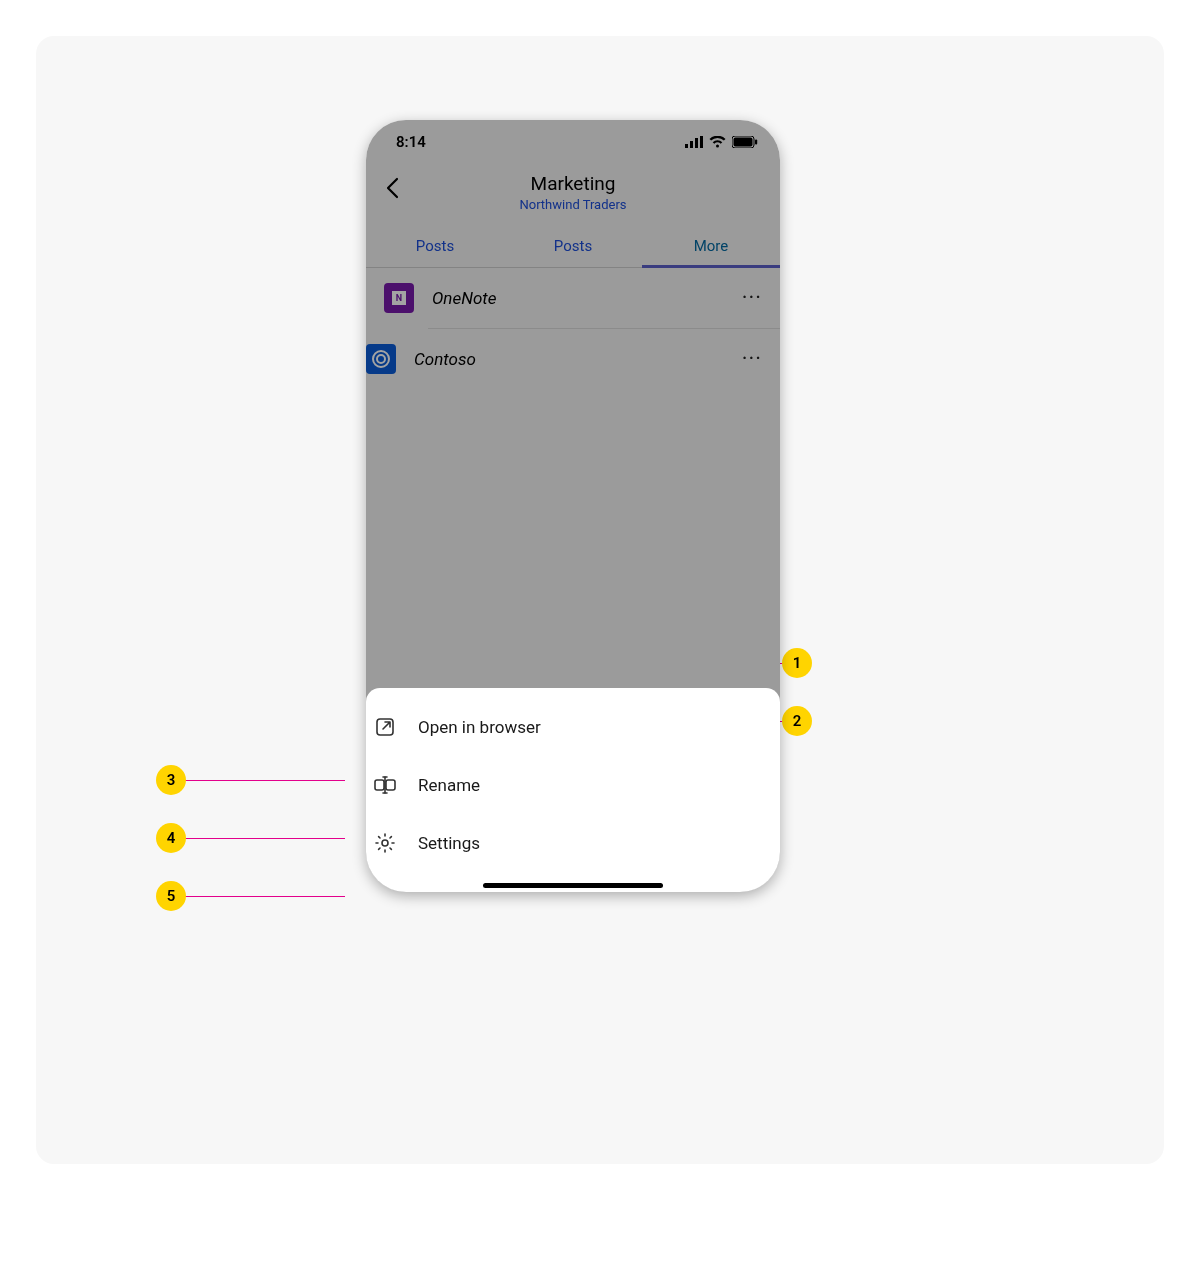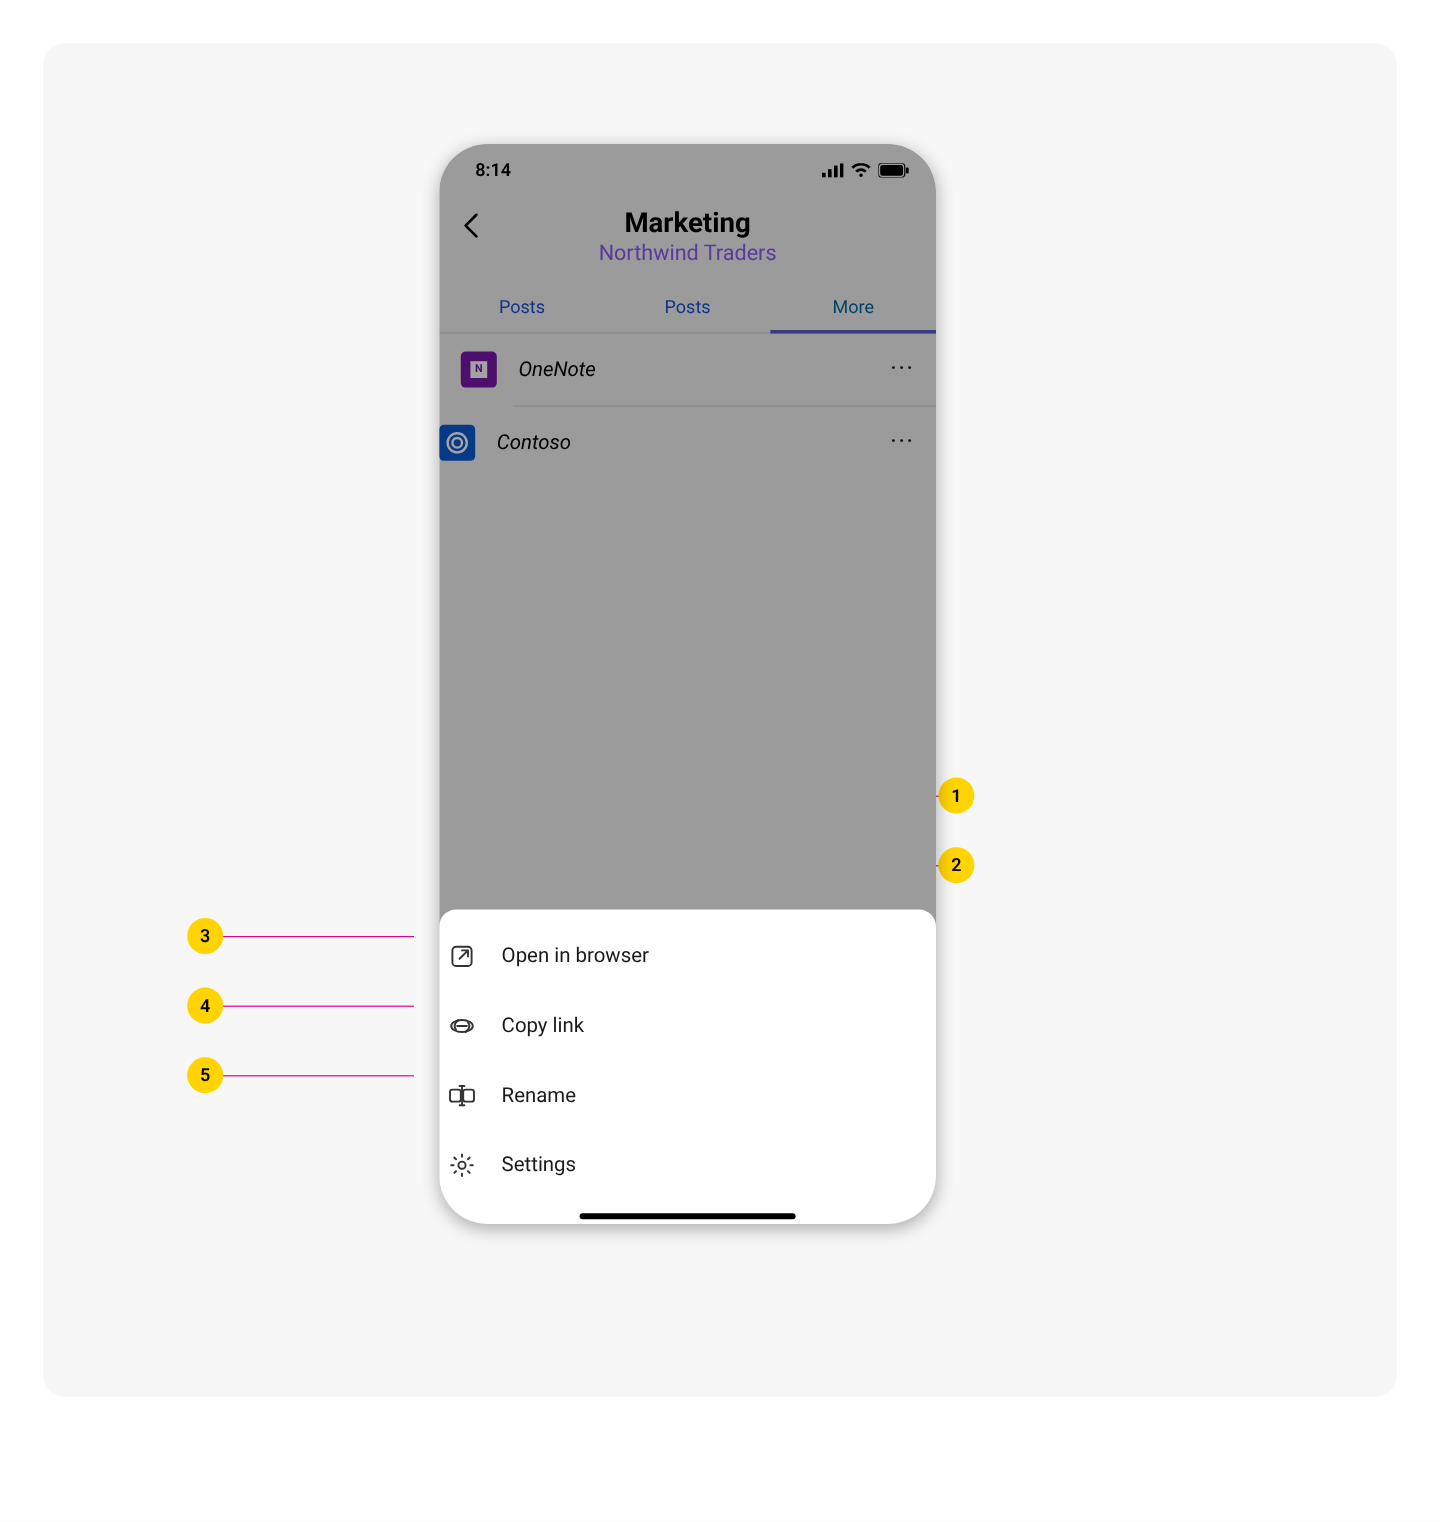--- a/index.html
+++ b/index.html
@@ -13,21 +13,21 @@
   .canvas {
     position: absolute;
     left: 36px; top: 36px;
     width: 1128px; height: 1128px;
     background: #f7f7f7;
     border-radius: 18px;
   }
   .phone {
     position: absolute;
     left: 330px; top: 84px;
-    width: 414px; height: 900px;
+    width: 414px; height: 772px;
     background: #fff;
     border-radius: 40px;
     overflow: hidden;
     box-shadow: 0 4px 14px rgba(0,0,0,0.3);
   }
   .dim-layer {
     position: absolute;
     inset: 0;
     background: #f2f2f2;
   }
@@ -51,22 +51,22 @@
     position: relative;
     text-align: center;
     padding: 8px 0 12px;
   }
   .back-btn {
     position: absolute;
     left: 12px; top: 10px;
     width: 28px; height: 28px;
     display: flex; align-items: center; justify-content: center;
   }
-  .title { font-size: 23px; font-weight: 700; }
-  .subtitle { font-size: 18px; color: #8b5cf6; margin-top: 2px; }
+  .title { font-size: 19px; font-weight: 400; }
+  .subtitle { font-size: 13px; color: #1d4ed8; margin-top: 2px; }
   .tabs {
     position: relative;
     display: flex;
     border-bottom: 1px solid rgba(0,0,0,0.15);
     height: 44px;
   }
   .tab {
     flex: 1;
     display: flex; align-items: center; justify-content: center;
     font-size: 15px;
@@ -258,30 +258,20 @@
           <svg width="22" height="22" viewBox="0 0 22 22">
               <rect x="3" y="3" width="16" height="16" rx="3" fill="none" stroke="#333" stroke-width="1.6"></rect>
               <path d="M9 13 L16 6 M11 6 H16 V11" fill="none" stroke="#333" stroke-width="1.6" stroke-linecap="round" stroke-linejoin="round"></path>
             </svg>
         </span>
         <span>Open in browser</span>
       </div>
       <div class="sheet-item">
         <span class="sheet-icon">
           <svg width="24" height="22" viewBox="0 0 24 22">
-              <path d="M9 11 a5 5 0 0 1 0-0 M7 14 a5 5 0 0 1 0-6 l2-2 M17 8 a5 5 0 0 1 0 6 l-2 2 M9 11 h6" fill="none" stroke="#333" stroke-width="1.6" stroke-linecap="round"></path>
-              <ellipse cx="12" cy="11" rx="9" ry="5" fill="none" stroke="#333" stroke-width="1.6"></ellipse>
-              <line x1="8" y1="11" x2="16" y2="11" stroke="#333" stroke-width="1.6" stroke-linecap="round"></line>
-            </svg>
-        </span>
-        <span>Copy link</span>
-      </div>
-      <div class="sheet-item">
-        <span class="sheet-icon">
-          <svg width="24" height="22" viewBox="0 0 24 22">
               <rect x="2" y="6" width="9" height="10" rx="2" fill="none" stroke="#333" stroke-width="1.6"></rect>
               <rect x="13" y="6" width="9" height="10" rx="2" fill="none" stroke="#333" stroke-width="1.6"></rect>
               <line x1="12" y1="3" x2="12" y2="19" stroke="#333" stroke-width="1.6" stroke-linecap="round"></line>
               <path d="M10 3h4 M10 19h4" stroke="#333" stroke-width="1.6" stroke-linecap="round"></path>
             </svg>
         </span>
         <span>Rename</span>
       </div>
       <div class="sheet-item">
         <span class="sheet-icon">

